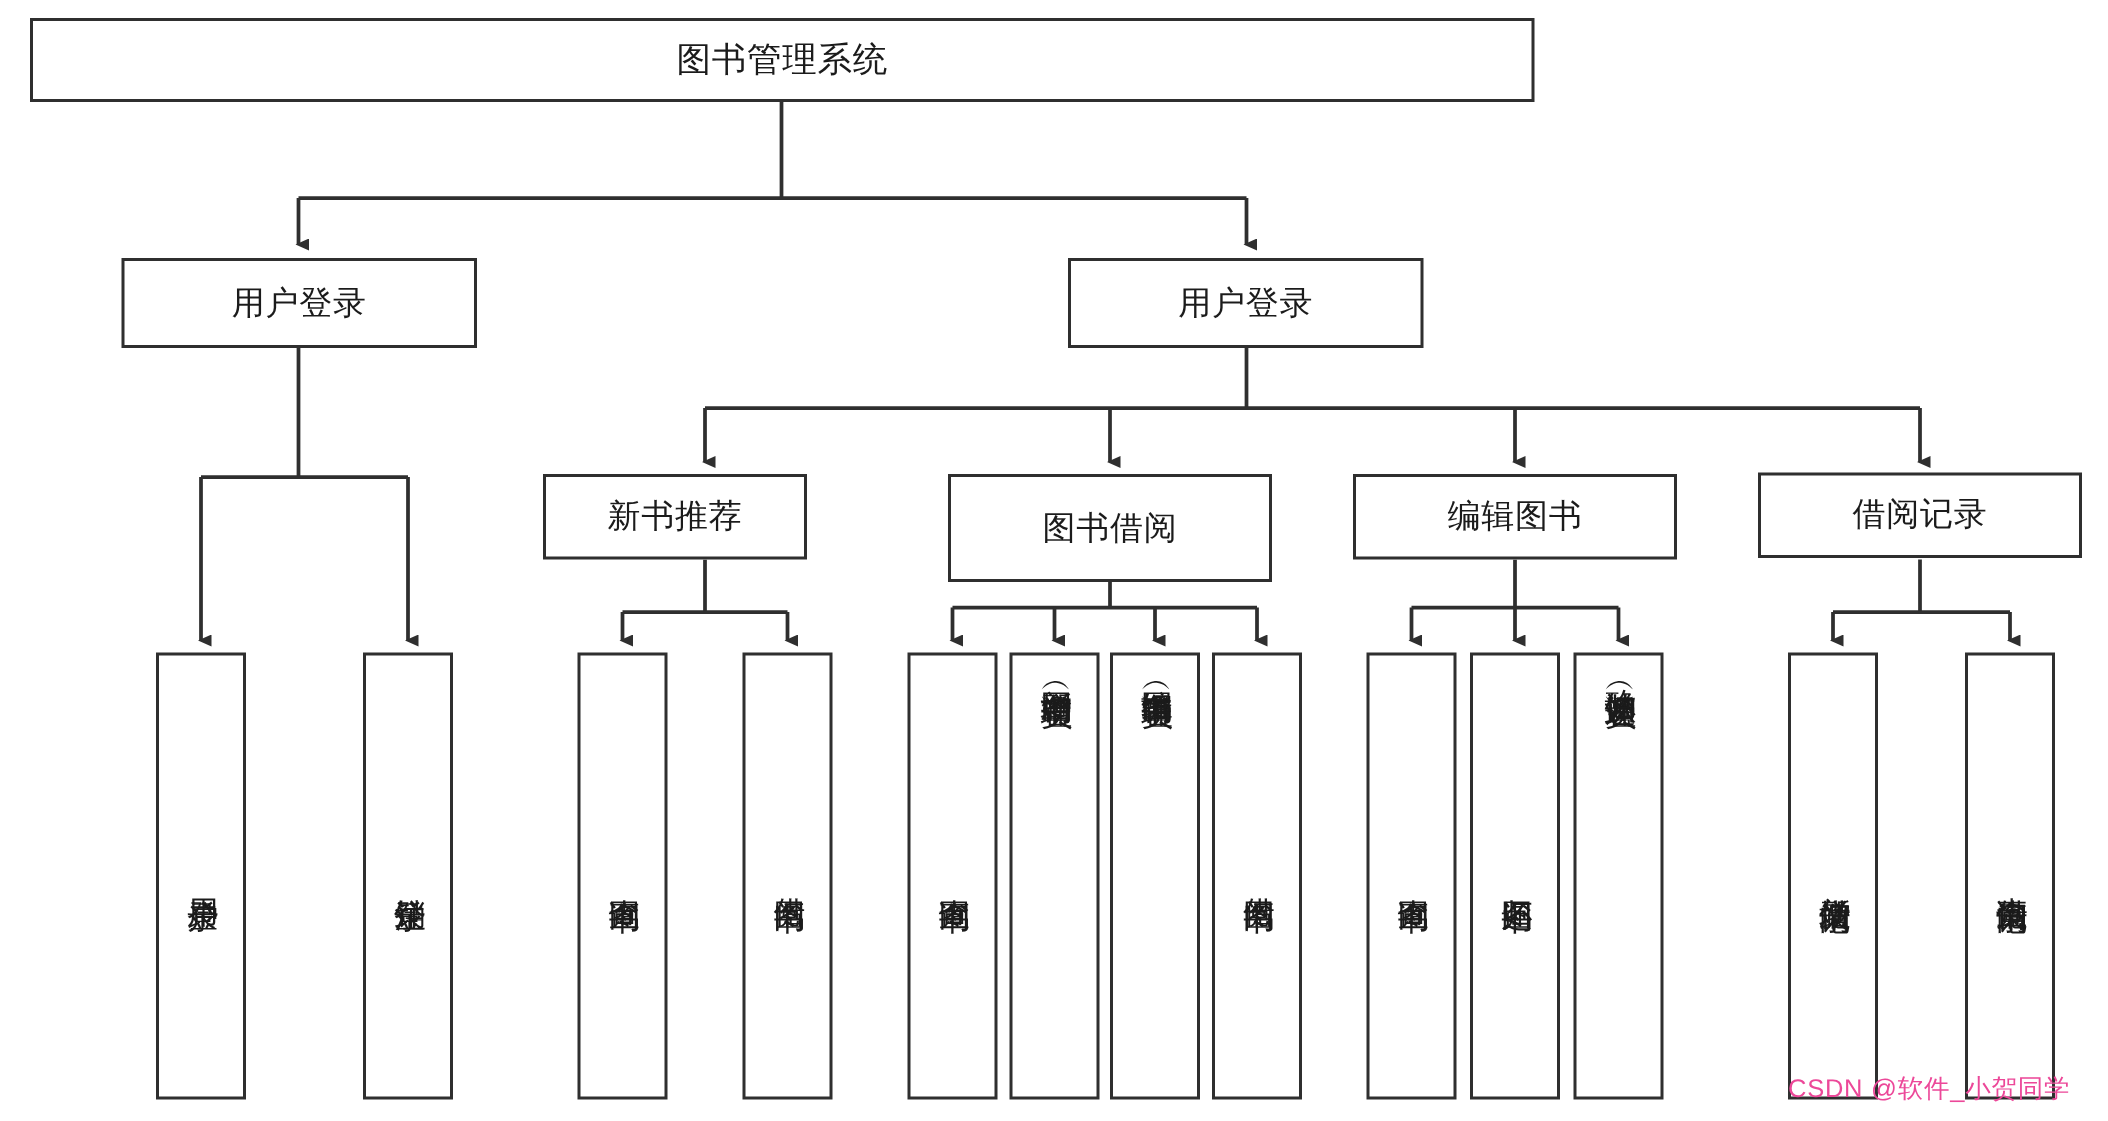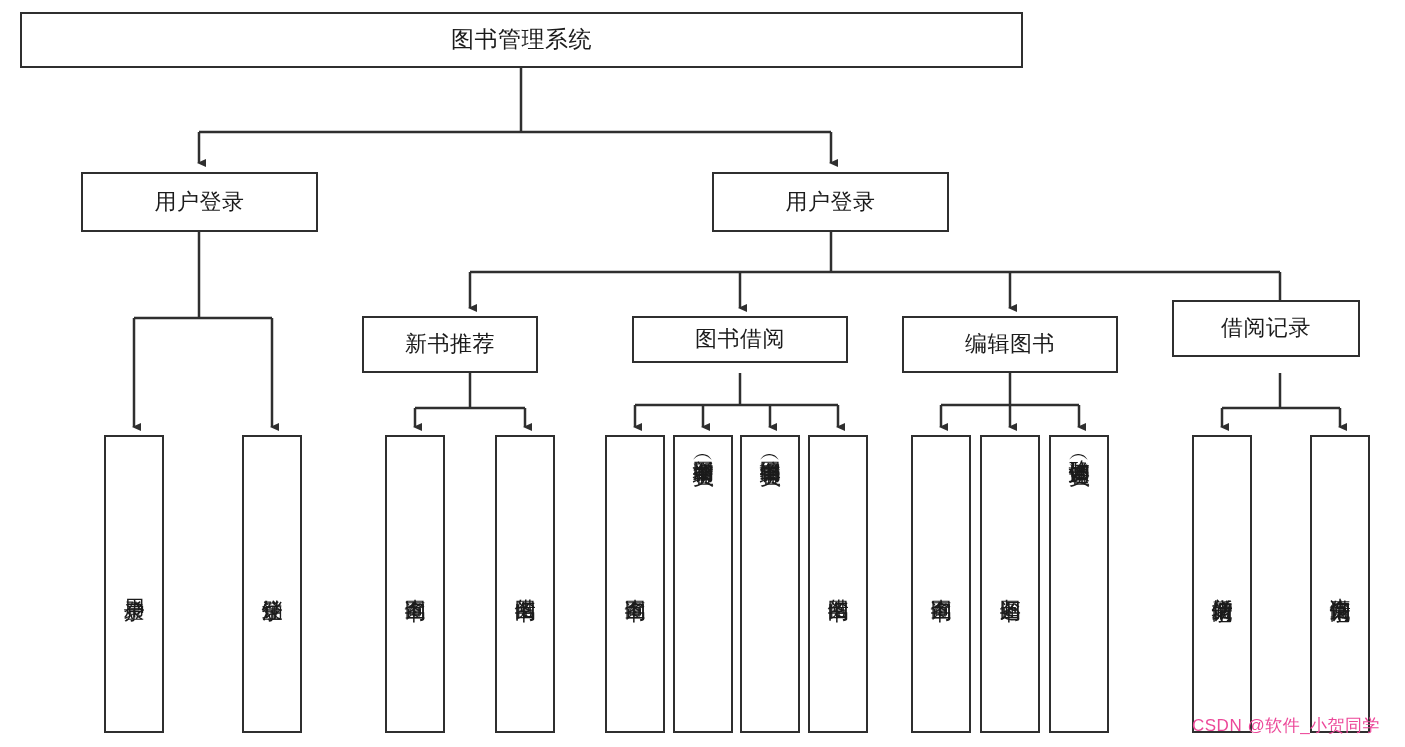--- a/index.html
+++ b/index.html
@@ -135,27 +135,27 @@
   <div class="node h" style="left:81px; top:172px; width:237px; height:60px;">
     <span class="label">用户登录</span>
   </div>
   <div class="node h" style="left:712px; top:172px; width:237px; height:60px;">
     <span class="label">用户登录</span>
   </div>
 
   <div class="node h" style="left:362px; top:316px; width:176px; height:57px;">
     <span class="label">新书推荐</span>
   </div>
-  <div class="node h" style="left:632px; top:316px; width:216px; height:47px;">
+  <div class="node h" style="left:632px; top:316px; width:216px; height:72px;">
     <span class="label">图书借阅</span>
   </div>
   <div class="node h" style="left:902px; top:316px; width:216px; height:57px;">
     <span class="label">编辑图书</span>
   </div>
-  <div class="node h" style="left:1172px; top:300px; width:188px; height:57px;">
+  <div class="node h" style="left:1172px; top:315px; width:216px; height:57px;">
     <span class="label">借阅记录</span>
   </div>
 
   <div class="node v center" style="left:104px; top:435px; width:60px; height:298px;">
     <span class="label">用户登录</span>
   </div>
   <div class="node v center" style="left:242px; top:435px; width:60px; height:298px;">
     <span class="label">注销登录</span>
   </div>
 

